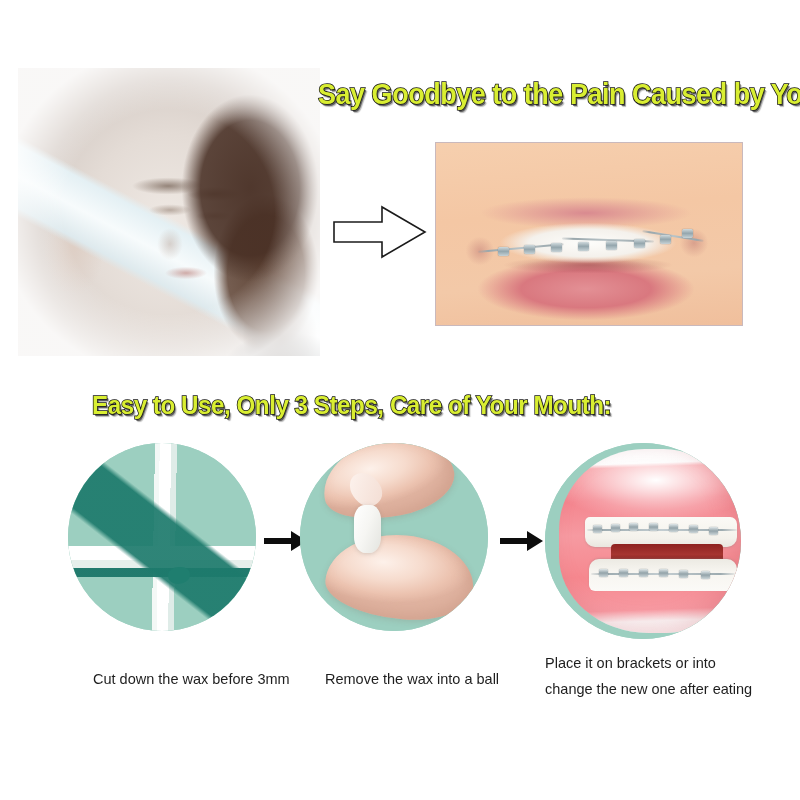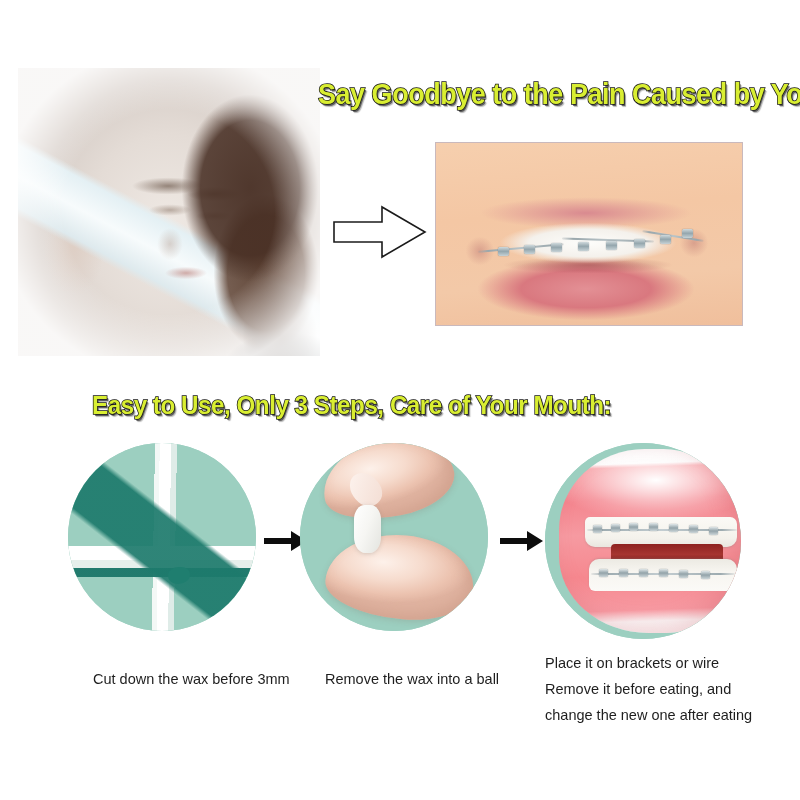--- a/index.html
+++ b/index.html
@@ -375,16 +375,15 @@
 
 <div class="caption" id="caption-1">
   <div>Cut down the wax before 3mm</div>
 </div>
 
 <div class="caption" id="caption-2">
   <div>Remove the wax into a ball</div>
 </div>
 
 <div class="caption" id="caption-3">
-  <div>Place it on brackets or wire</div>
-  <div>Remove it before eating, and</div>
+  <div>Place it on brackets or into</div>
   <div>change the new one after eating</div>
 </div>
 
 </body></html>

